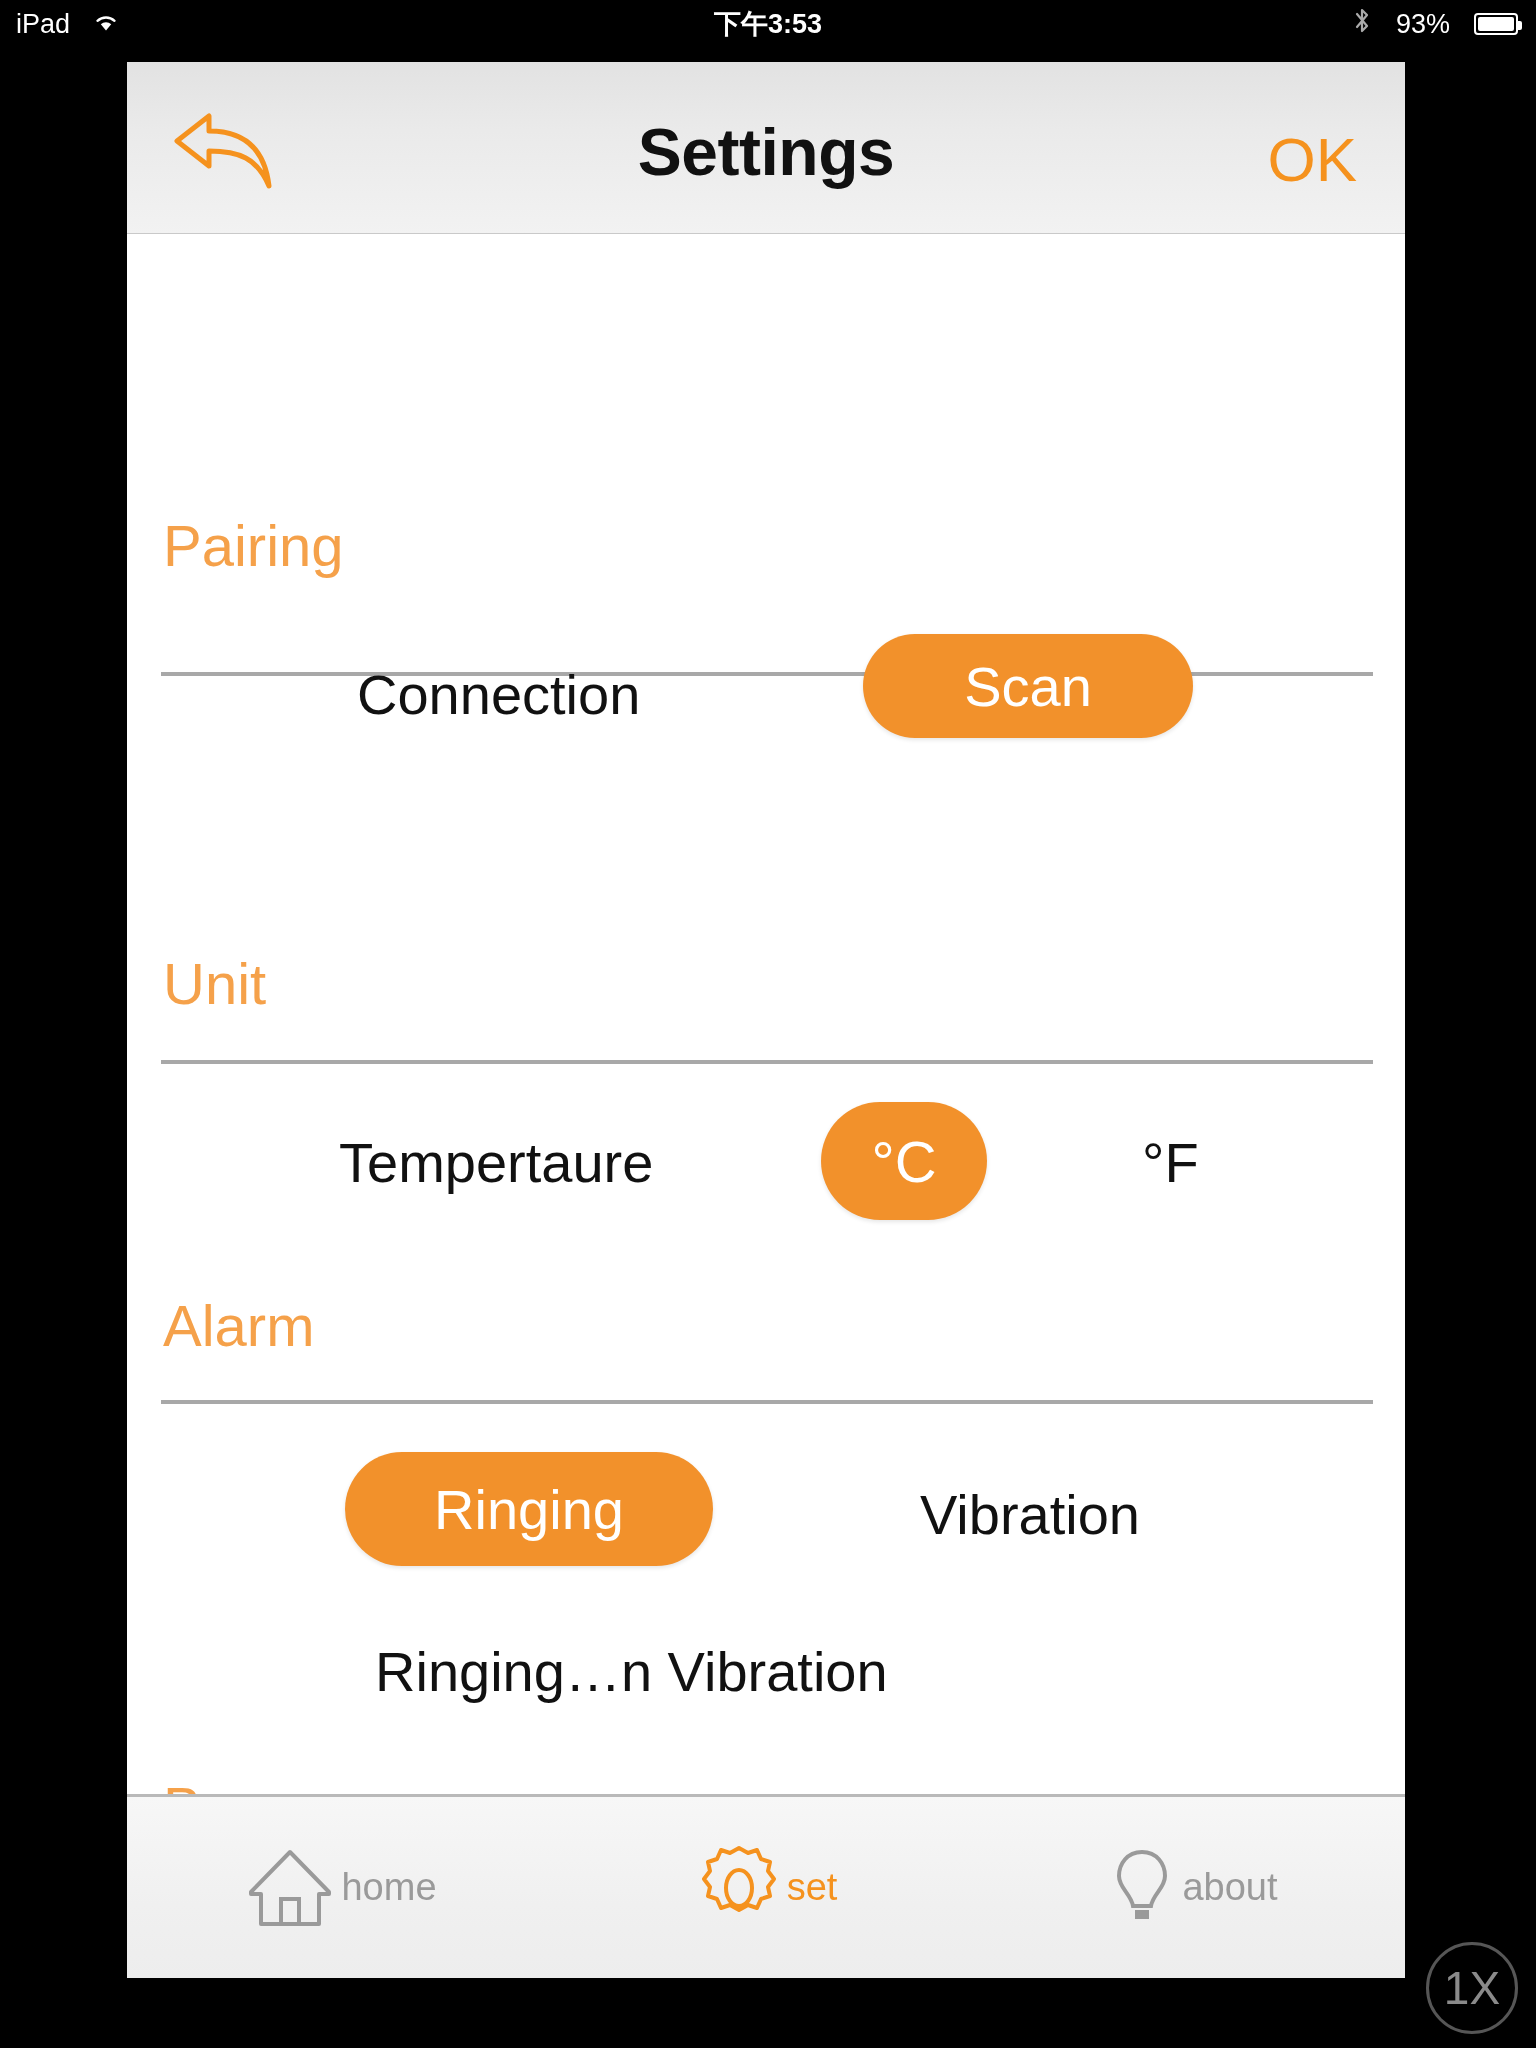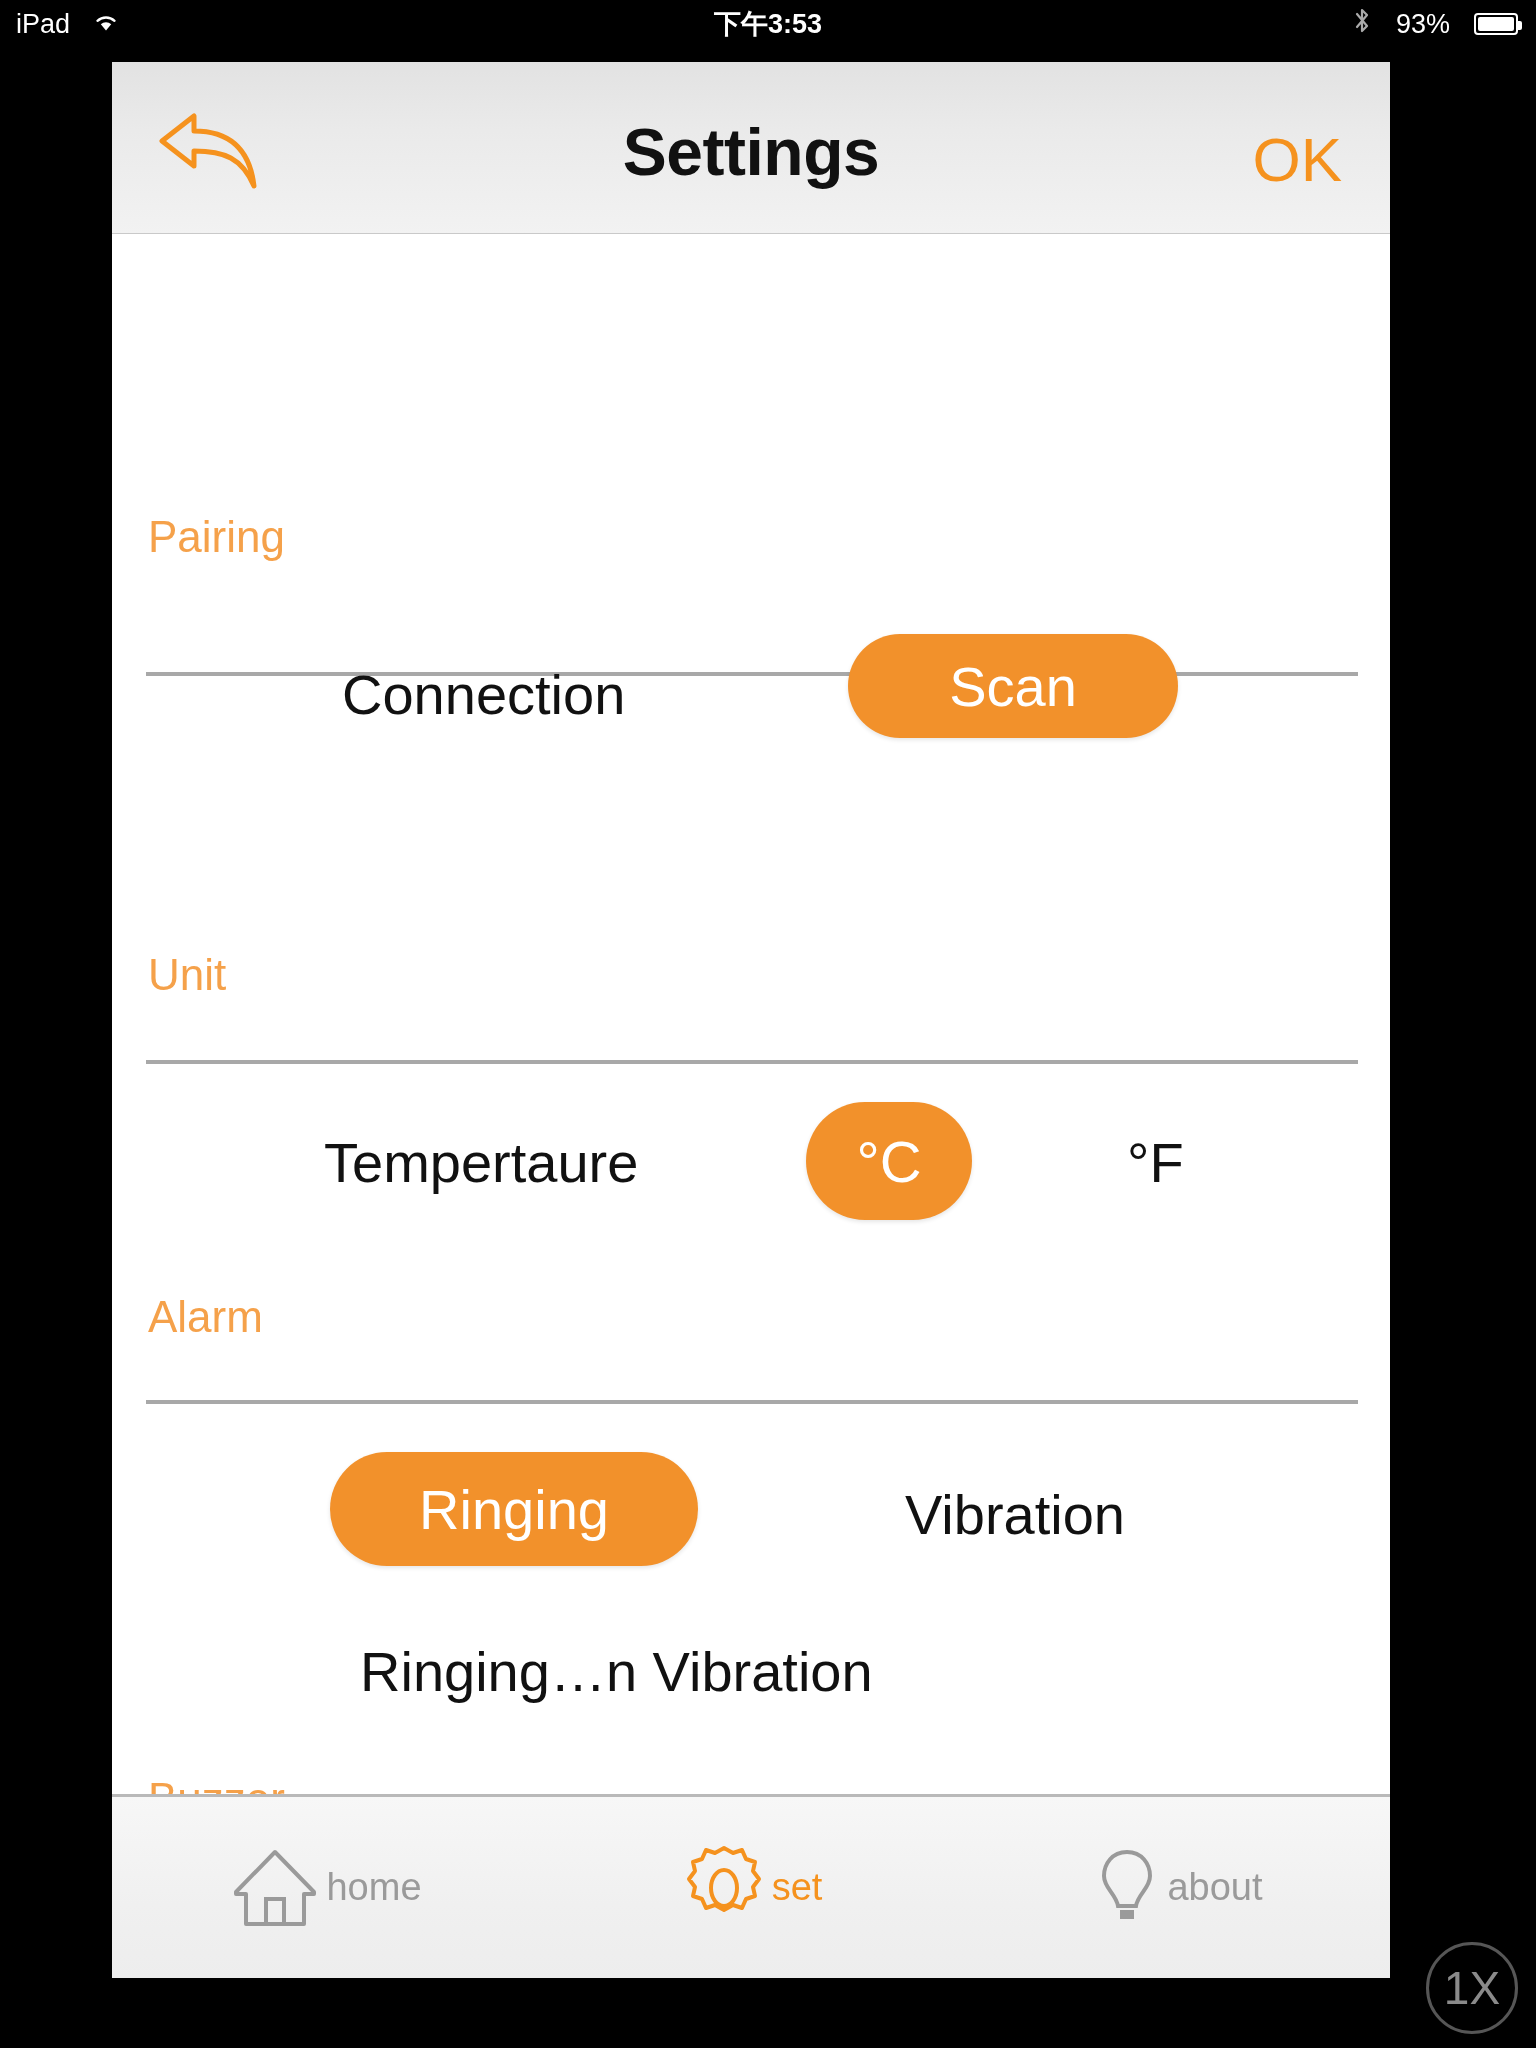--- a/index.html
+++ b/index.html
@@ -62,21 +62,21 @@
     position: absolute;
     top: 2px; left: 2px; bottom: 2px;
     width: 36px;
     background: #ffffff;
     border-radius: 2px;
   }
 
   
   .app {
     position: absolute;
-    left: 112px;
+    left: 127px;
     top: 62px;
     width: 1278px;
     height: 1916px;
     background: #ffffff;
     overflow: hidden;
   }
 
   
   .navbar {
     position: relative;
@@ -112,21 +112,21 @@
   }
 
   
   .content {
     position: relative;
     height: 1560px;
     background: #ffffff;
   }
 
   .section-title {
-    font-size: 44px;
+    font-size: 58px;
     color: #F5A14A;
     position: absolute;
     left: 36px;
   }
   .hrule {
     position: absolute;
     left: 34px;
     width: 1212px;
     height: 4px;
     background: #a8a8a8;

